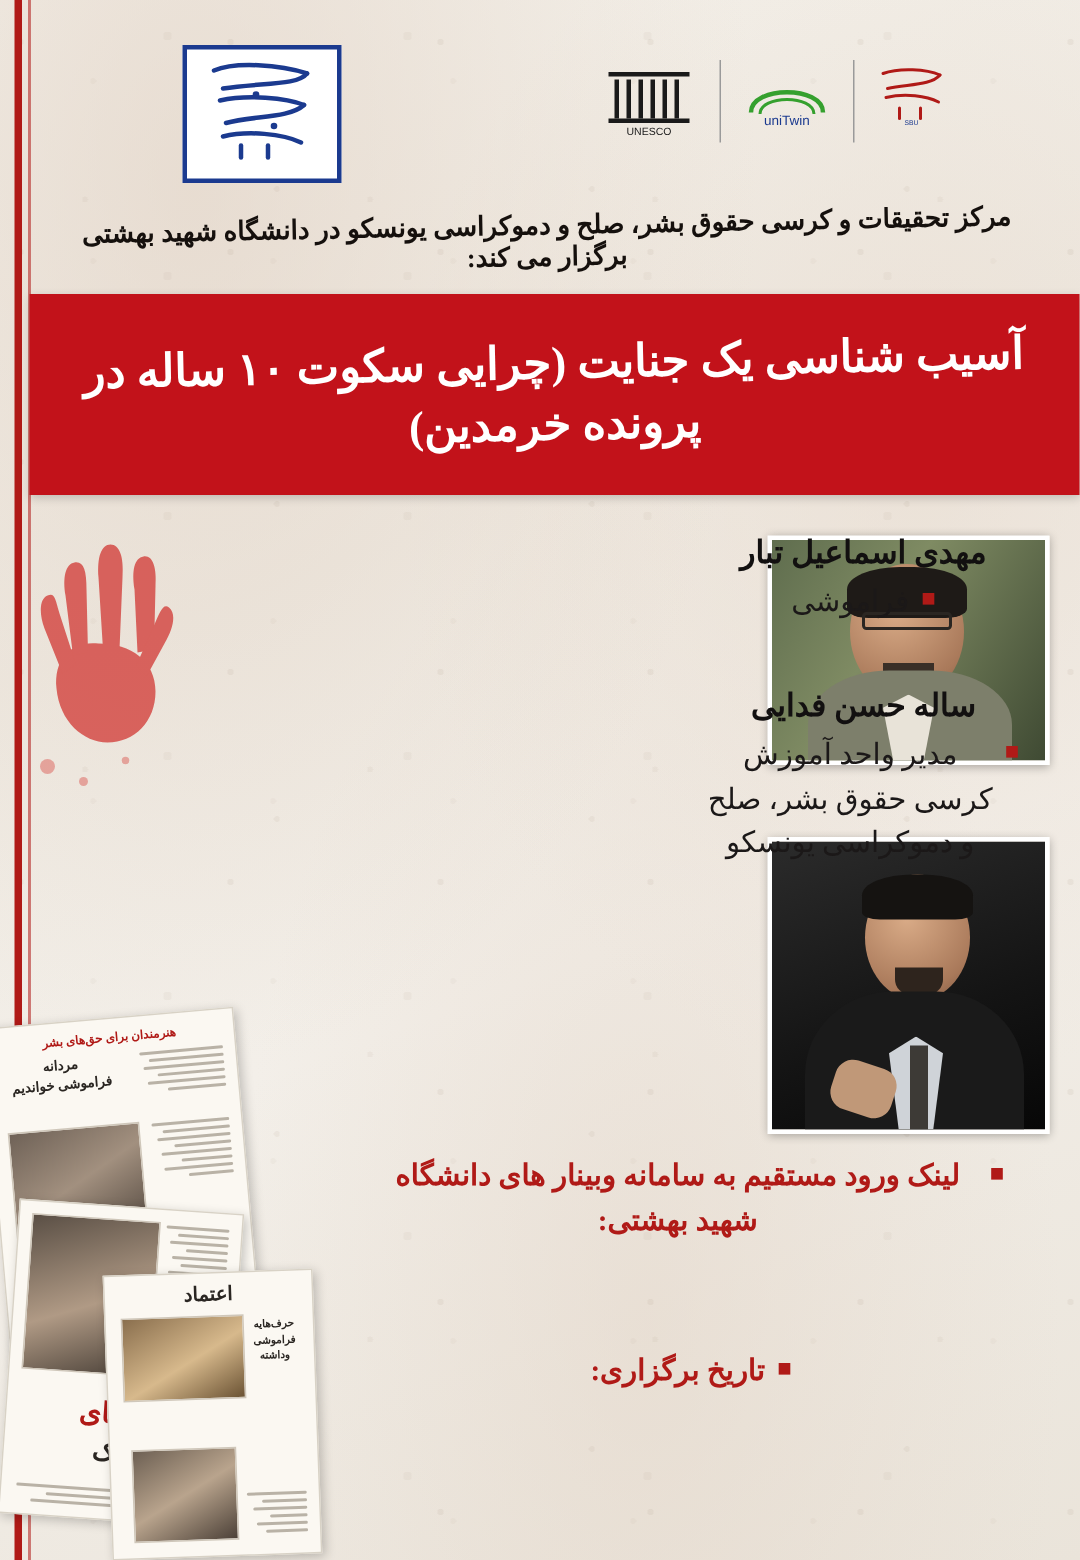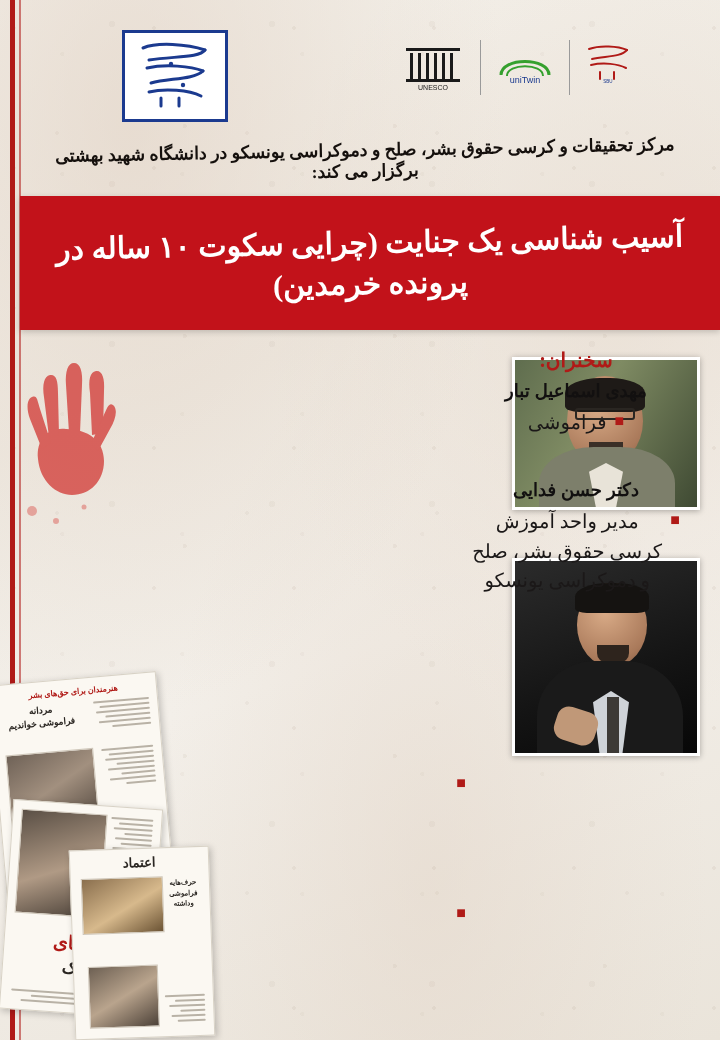--- a/index.html
+++ b/index.html
@@ -142,22 +142,22 @@
     direction: rtl;
   }
   .section { margin-bottom: 6px; }
   .label-red {
     color: #b01a17; font-weight: bold;
     font-family: "Liberation Serif", serif;
     font-size: 20px; text-align: center;
   }
   .name-dark {
     color: #121010; font-weight: bold;
-    font-family: Liberation Sans, sans-serif;
-    font-size: 18px; text-align: center; margin-top: 8px;
+    font-family: Liberation Serif, serif;
+    font-size: 21px; text-align: center; margin-top: 8px;
   }
   .bullet-row {
     display: flex; align-items: flex-start; justify-content: center;
     gap: 8px; margin-top: 6px;
   }
   .bullet {
     color: #b01a17; font-size: 16px; line-height: 1.1; margin-top: 4px;
   }
   .bullet-text {
     color: #1b1818; font-family: "Liberation Serif", serif;
@@ -395,41 +395,42 @@
       <div style="position:absolute;left:82px;top:84px;width:32px;height:18px;background:#2e241d;border-radius:0 0 10px 10px;"></div>
       <div class="torso" style="left:22px;bottom:0;width:146px;height:92px;background:#1a1a1a;"></div>
       <div class="shirt" style="left:78px;bottom:0;width:36px;height:62px;background:#cfd3d8;clip-path:polygon(50% 0,100% 18%,82% 100%,18% 100%,0 18%);"></div>
       <div style="position:absolute;left:92px;bottom:0;width:12px;height:56px;background:#3d3a36;"></div>
       <div style="position:absolute;left:40px;bottom:10px;width:42px;height:34px;background:#c09878;border-radius:12px;transform:rotate(18deg);"></div>
     </div>
   </div>
 
   <div id="content">
     <div class="section">
-      <div class="label-red" style="padding-left:230px;">سخنران:</div>
       <div class="name-dark" style="padding-left:230px;">مهدی اسماعیل تبار</div>
       <div class="bullet-row" style="padding-left:230px;">
         <span class="bullet">■</span>
         <span class="bullet-text">فراموشی</span>
       </div>
     </div>
 
     <div class="section" style="margin-top:42px;">
-      <div class="name-dark" style="padding-left:230px;">دکتر حسن فدایی</div>
+      <div class="name-dark" style="padding-left:230px;">ساله حسن فدایی</div>
       <div class="bullet-row" style="padding-left:230px;">
         <span class="bullet">■</span>
         <span class="bullet-text" style="max-width:190px;">مدیر واحد آموزش کرسی حقوق بشر، صلح و دموکراسی یونسکو</span>
       </div>
     </div>
   </div>
 
   <div id="link-block">
     <div class="row-center">
       <span class="bullet">■</span>
+      <span class="head-label" style="max-width:400px;">لینک ورود مستقیم به سامانه وبینار های دانشگاه شهید بهشتی:</span>
     </div>
   </div>
 
   <div id="date-block">
     <div class="row-center">
       <span class="bullet">■</span>
+      <span class="head-label">تاریخ برگزاری:</span>
     </div>
   </div>
 </div>
 
 </body></html>

